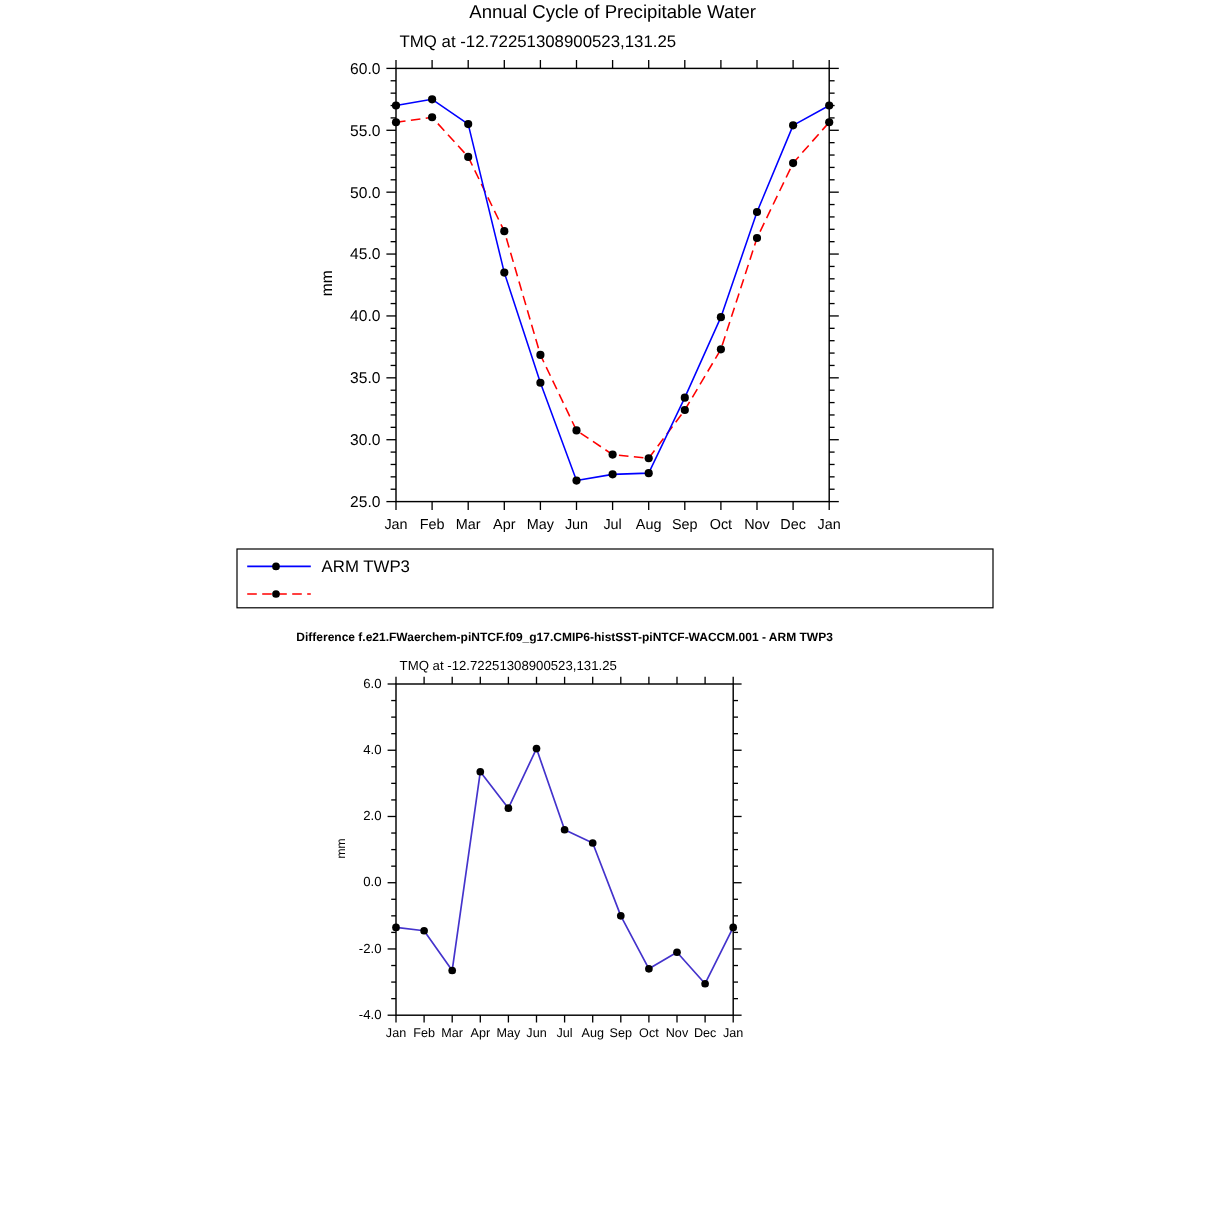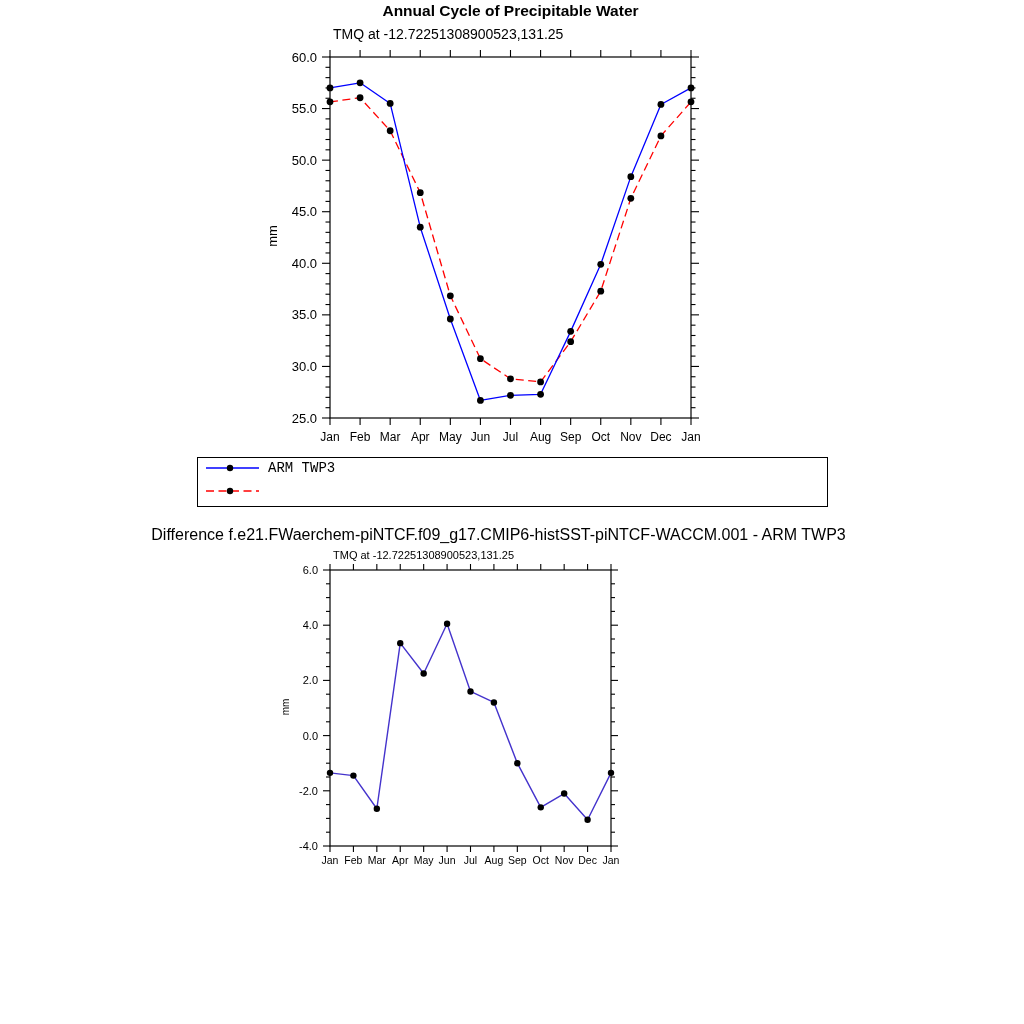--- a/index.html
+++ b/index.html
@@ -1,28 +1,28 @@
 <!DOCTYPE html>
 <html><head>
 <meta charset="utf-8">
 <style>
   html,body{margin:0;padding:0;background:#ffffff;}
   #canvas{position:relative;width:1024px;height:1024px;background:#ffffff;overflow:hidden;
           font-family:"Liberation Sans", sans-serif;color:#000;}
   #plot-svg{position:absolute;left:0;top:0;}
   .abs{position:absolute;}
-  .c1-title{left:0;top:2px;width:1021px;text-align:center;font-size:15.5px;font-weight:bold;}
+  .c1-title{left:0;top:2px;width:1021px;text-align:center;font-size:15.5px;font-weight:normal;}
   .c1-subtitle{left:333px;top:26px;font-size:14px;}
-  .c2-title{left:0;top:526px;width:941px;text-align:center;font-size:16px;font-weight:normal;padding-left:28px;}
+  .c2-title{left:0;top:526px;width:941px;text-align:center;font-size:10px;font-weight:bold;}
   .c2-subtitle{left:333px;top:549px;font-size:11px;}
   .ylab1{left:272px;top:236px;font-size:13px;transform:translate(-50%,-50%) rotate(-90deg);}
   .ylab2{left:285px;top:707px;font-size:10px;transform:translate(-50%,-50%) rotate(-90deg);}
   .legend{left:197px;top:457px;width:631px;height:50px;border:1px solid #000;
           box-sizing:border-box;padding:2px 0 0 7px;background:#fff;}
-  .legend-row{display:flex;height:23px;font-family:Liberation Mono, monospace;}
+  .legend-row{display:flex;align-items:center;height:23px;}
   .legend-label{font-size:14px;margin-left:5px;white-space:nowrap;}
   svg text{fill:#000;}
 </style>
 </head>
 <body>
 
 <div id="canvas">
   <svg id="plot-svg" width="1024" height="1024">
       <g>
         <rect x="330" y="57" width="361" height="361" fill="none" stroke="#000" stroke-width="1.2"></rect>

